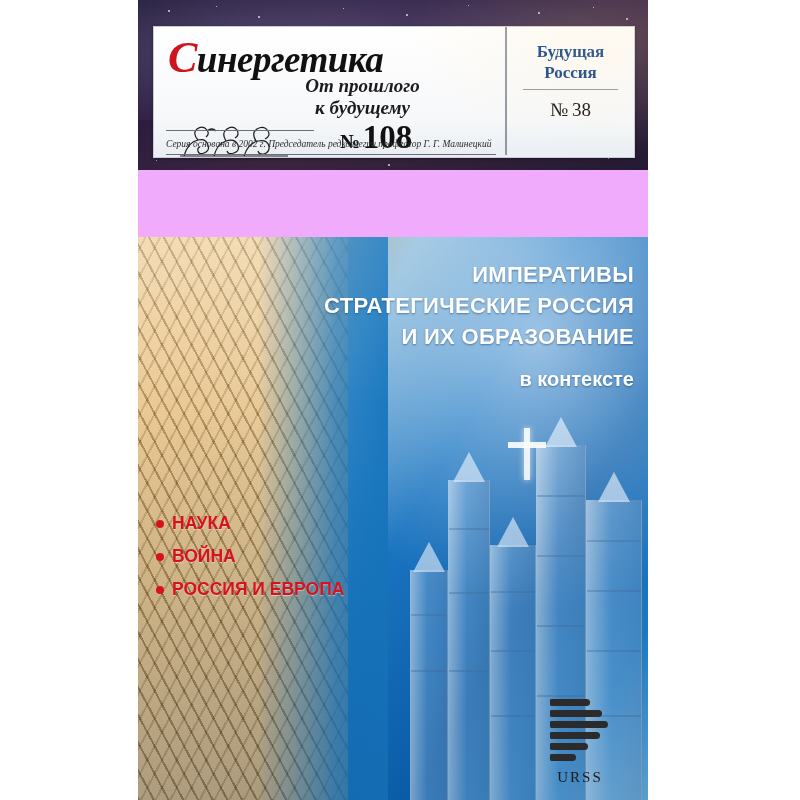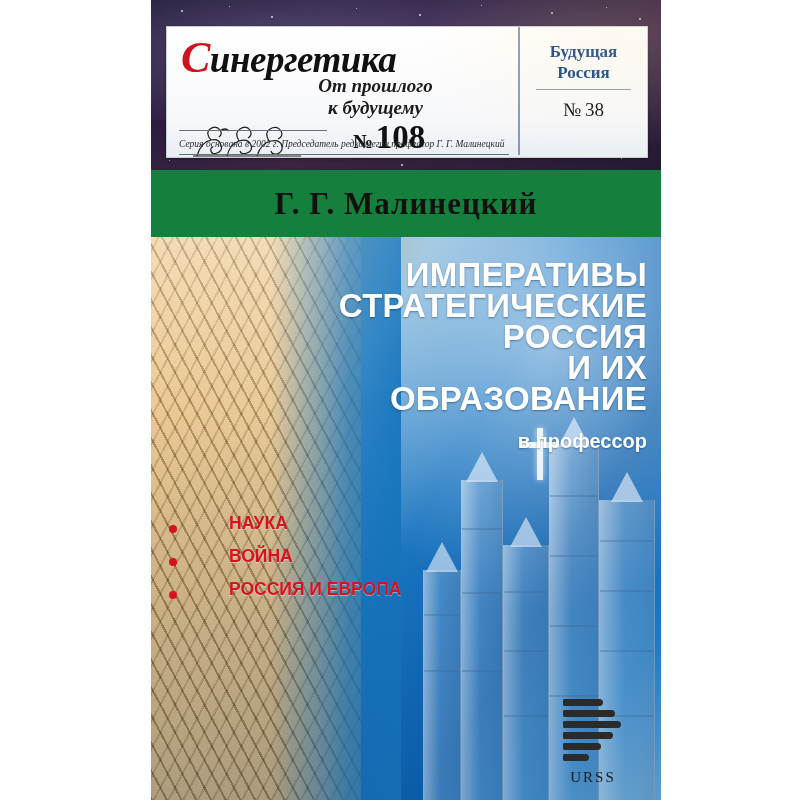--- a/index.html
+++ b/index.html
@@ -15,25 +15,25 @@
   #page {
     position: relative;
     width: 800px;
     height: 800px;
     background: #ffffff;
   }
 
   
   .cover {
     position: absolute;
-    left: 151px;
+    left: 138px;
     top: 0px;
     width: 510px;
     height: 800px;
-    background: #15803d;
+    background: #f0abfc;
     overflow: hidden;
   }
 
   
   .header-band {
     position: absolute;
     left: 0;
     top: 0;
     width: 510px;
     height: 170px;
@@ -299,21 +299,21 @@
   .title-block {
     position: absolute;
     right: 14px;
     top: 22px;
     width: 340px;
     text-align: right;
   }
   .title-main {
     font-family: "Liberation Sans", sans-serif;
     font-weight: bold;
-    font-size: 33px;
+    font-size: 22px;
     line-height: 31px;
     color: #ffffff;
     letter-spacing: .3px;
     text-shadow: 0 1px 2px rgba(0,40,80,.45);
   }
   .title-sub {
     margin-top: 16px;
     font-family: "Liberation Sans", sans-serif;
     font-weight: bold;
     font-size: 20px;
@@ -332,23 +332,22 @@
 
   
   .topics {
     position: absolute;
     left: 18px;
     top: 276px;
     width: 250px;
   }
   .topic {
     display: flex;
-    align-items: flex-end;
+    align-items: flex-start;
     margin-bottom: 13px;
-    gap: 44px;
   }
   .topic .bullet {
     width: 8px; height: 8px;
     background: #d8111e;
     border-radius: 50%;
     margin: 7px 8px 0 0;
     flex: none;
   }
   .topic .txt {
     font-family: "Liberation Sans", sans-serif;
@@ -453,21 +452,20 @@
             <div>Россия</div>
           </div>
           <div class="future-rule"></div>
           <div class="future-num">
             <span>№</span> <span>38</span>
           </div>
         </div>
       </div>
     </div>
 
-    <div class="author">Г. Г. Малинецкий</div>
 
     <div class="art">
       <div class="art-bg"></div>
       <div class="lattice"></div>
       <div class="lattice-fade"></div>
 
       <div class="towers">
         <div class="tower" style="right:6px;  width:54px; height:300px;">
           <div class="band" style="top:40px"></div>
             <div class="band" style="top:90px"></div>
@@ -498,21 +496,21 @@
       </div>
 
       <div class="art-haze"></div>
 
       <div class="title-block">
         <div class="title-main">
           <div>ИМПЕРАТИВЫ</div>
           <div>СТРАТЕГИЧЕСКИЕ РОССИЯ</div>
           <div>И ИХ ОБРАЗОВАНИЕ</div>
         </div>
-        <div class="title-sub">в профессор</div>
+        <div class="title-sub">в контексте</div>
       </div>
 
       <div class="topics">
         <div class="topic">
           <span class="bullet"></span>
           <span class="txt">НАУКА</span>
         </div>
         <div class="topic">
           <span class="bullet"></span>
           <span class="txt">ВОЙНА</span>

